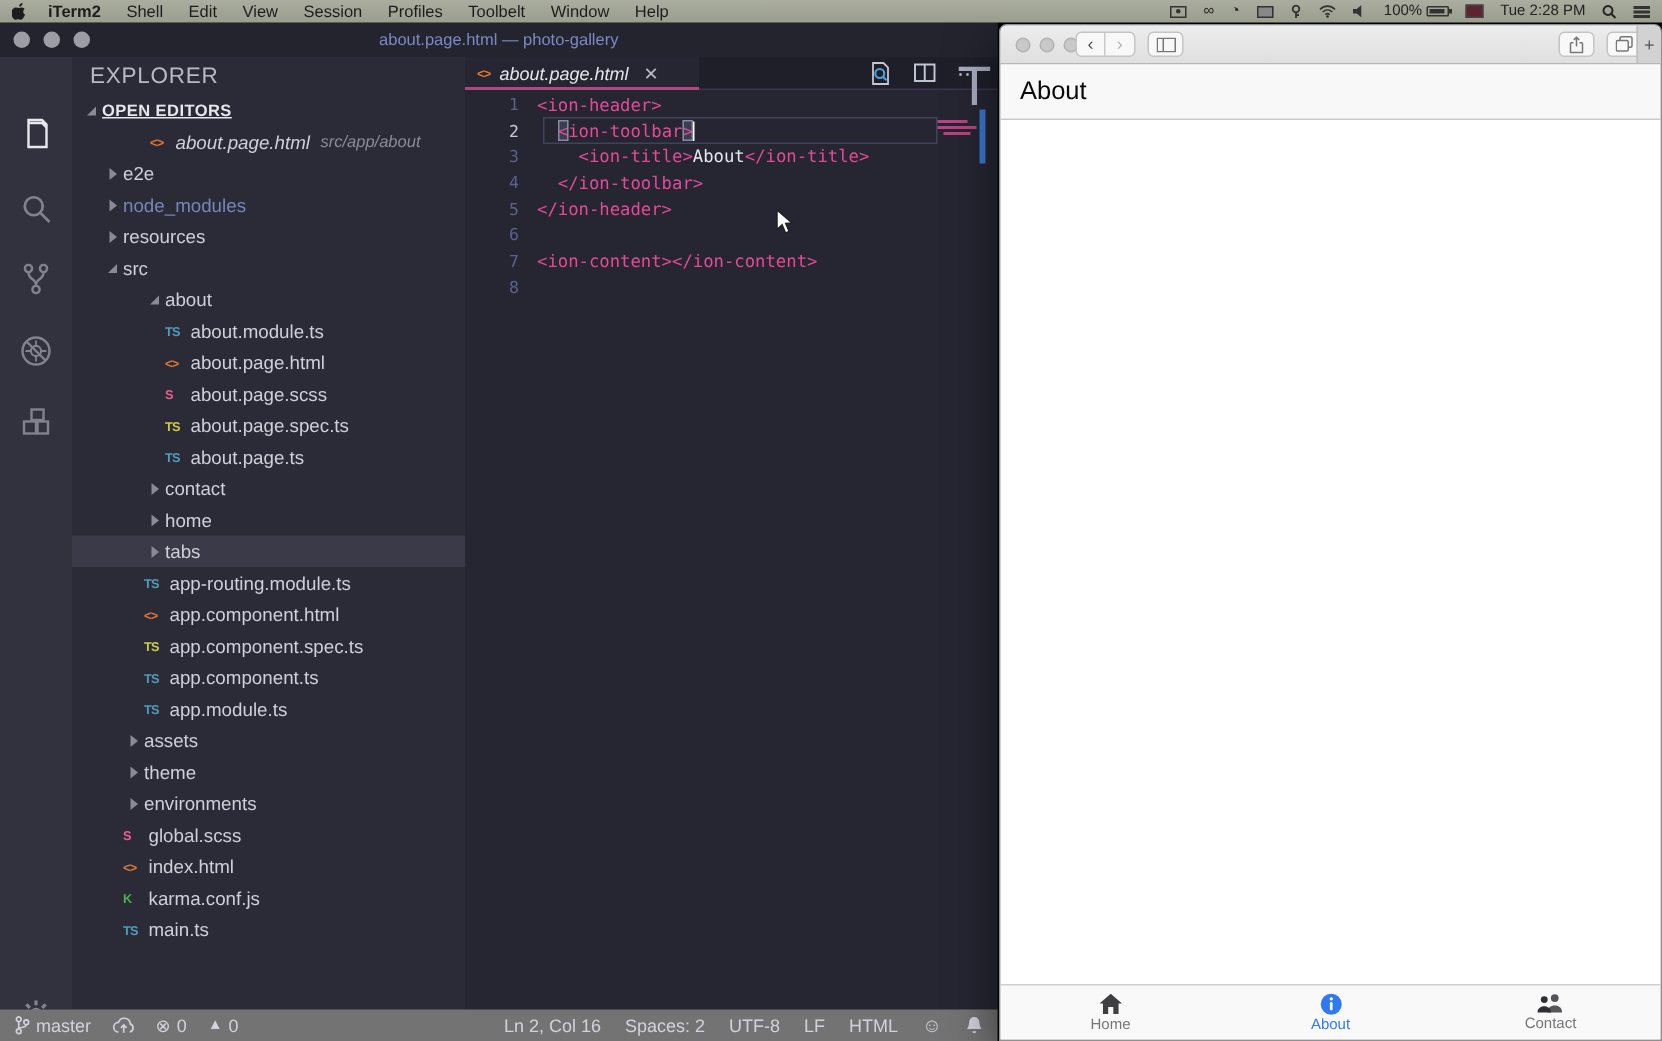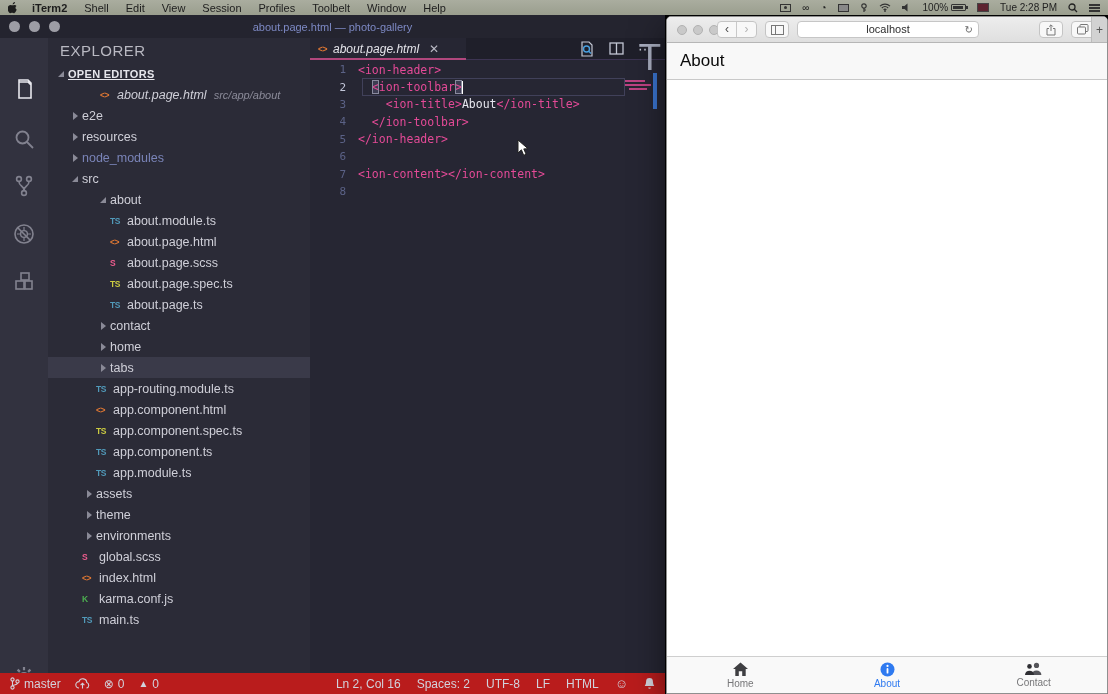--- a/index.html
+++ b/index.html
@@ -70,21 +70,21 @@
   .tok.pl { color:#e6e6ee; }
   .tok.bm { outline:1px solid #8a8a9e; outline-offset:-1px; background:#3d3d52; }
   .cursor-caret { display:inline-block; width:1.5px; height:13px; background:#fff; vertical-align:-2px; }
   .tok { white-space:pre; }
 
   .minimap { position:absolute; top:0; right:2px; width:40px; height:120px; }
   .mm-line { position:absolute; height:2px; background:var(--pink); opacity:.8; }
   .stray-t { position:absolute; top:1px; right:2px; font-size:37px; color:#a9aec0; font-weight:500; line-height:1; }
   .ovr-blue { position:absolute; right:6px; top:35px; width:4px; height:36px; background:#3b76d2; }
 
-  .statusbar { position:absolute; left:0; bottom:0; width:100%; height:21px; background:#b91c1c; color:#d2d2dc;
+  .statusbar { position:absolute; left:0; bottom:0; width:100%; height:21px; background:#737373; color:#d2d2dc;
                font-size:12px; display:flex; align-items:center; padding:0 10px;text-align:center; }
   .sb-item { display:flex; align-items:center; gap:4px; margin-right:14px; }
   .sb-right { margin-left:auto; display:flex; align-items:center; }
   .sb-right .sb-item { margin-right:0; margin-left:16px; }
   .statusbar svg { display:block; }
 
   
   .safari { position:absolute; left:666px; top:16px; width:442px; height:678px; background:#fff;
             border-radius:5px 5px 0 0; box-shadow:0 12px 34px rgba(0,0,0,.55); border:1px solid #8f8f8f; overflow:hidden; }
   .sf-toolbar { position:absolute; top:0; left:0; right:0; height:26px; background:linear-gradient(#ededed,#dfdfdf);
@@ -246,25 +246,25 @@
               <span class="fic" style="color: rgb(227, 121, 51);">&lt;&gt;</span>
               <span class="lbl ital">about.page.html</span>
               <span class="desc">src/app/about</span>
             </div>
             <div class="row" style="padding-left: 20px;">
               <span class="caret closed"></span>
               <span class="lbl">e2e</span>
             </div>
             <div class="row" style="padding-left: 20px;">
               <span class="caret closed"></span>
+              <span class="lbl dim">node_modules</span>
+            </div>
+            <div class="row" style="padding-left: 20px;">
+              <span class="caret closed"></span>
               <span class="lbl">resources</span>
-            </div>
-            <div class="row" style="padding-left: 20px;">
-              <span class="caret closed"></span>
-              <span class="lbl dim">node_modules</span>
             </div>
             <div class="row" style="padding-left: 20px;">
               <span class="caret open"></span>
               <span class="lbl">src</span>
             </div>
             <div class="row" style="padding-left: 48px;">
               <span class="caret open"></span>
               <span class="lbl">about</span>
             </div>
             <div class="row" style="padding-left: 62px;">
@@ -474,24 +474,20 @@
       <span class="sf-btn sf-navgroup">
         <span class="back">‹</span>
         <span class="fwd">›</span>
       </span>
       <span class="sf-btn" style="left:98px; width:24px;">
         <svg width="13" height="10" viewBox="0 0 13 10">
             <rect x="0.5" y="0.5" width="12" height="9" fill="none" stroke="#777" stroke-width="1"></rect>
             <path d="M4.5 0.5 v9" stroke="#777" stroke-width="1"></path>
           </svg>
       </span>
-      <span class="sf-addr">
-        <span>localhost</span>
-        <span class="sf-reload">↻</span>
-      </span>
       <span class="sf-btn" style="left:372px; width:24px;">
         <svg width="10" height="12" viewBox="0 0 10 12">
             <path d="M1 4.5 h2 M7 4.5 h2 M1 4.5 v6.5 h8 V4.5" fill="none" stroke="#777" stroke-width="1"></path>
             <path d="M5 7 V1 M3.2 2.6 L5 0.8 L6.8 2.6" fill="none" stroke="#777" stroke-width="1"></path>
           </svg>
       </span>
       <span class="sf-btn" style="left:404px; width:24px;">
         <svg width="12" height="11" viewBox="0 0 12 11">
             <rect x="3" y="0.5" width="8" height="7" rx="1" fill="none" stroke="#777" stroke-width="1"></rect>
             <rect x="0.5" y="3" width="8" height="7" rx="1" fill="#f8f8f8" stroke="#777" stroke-width="1"></rect>

